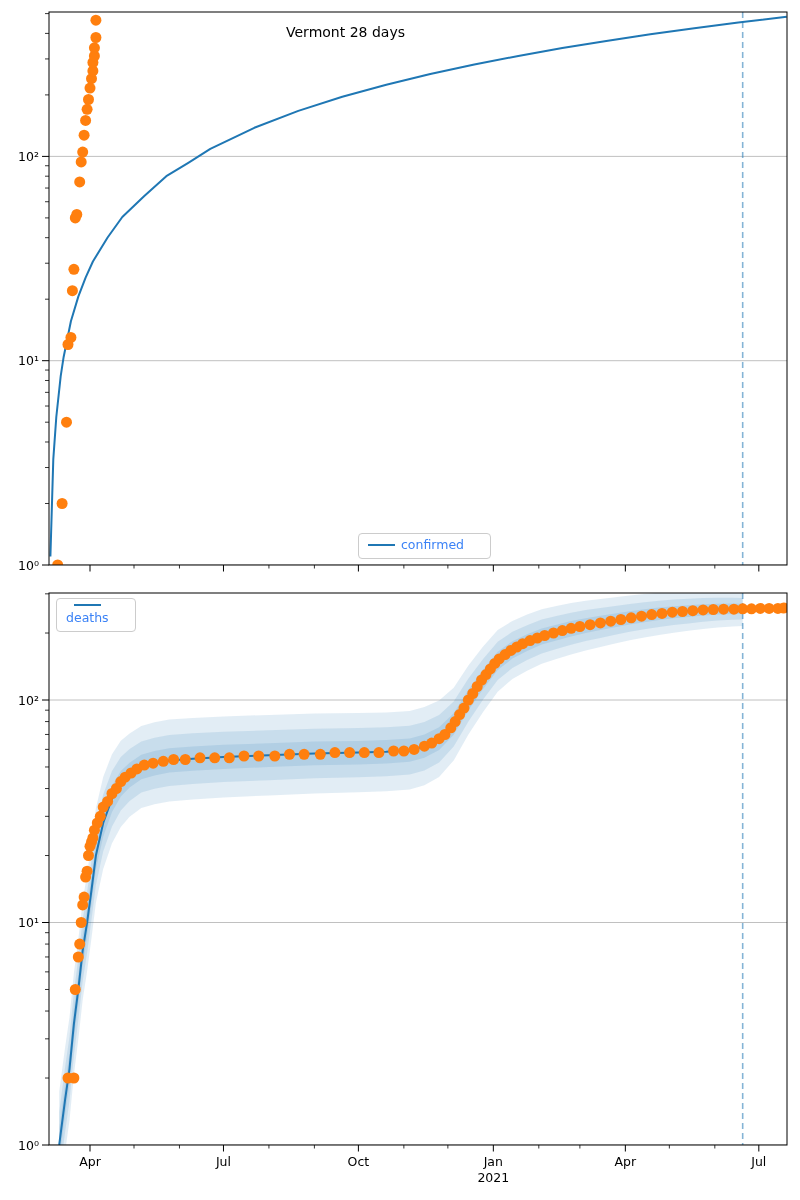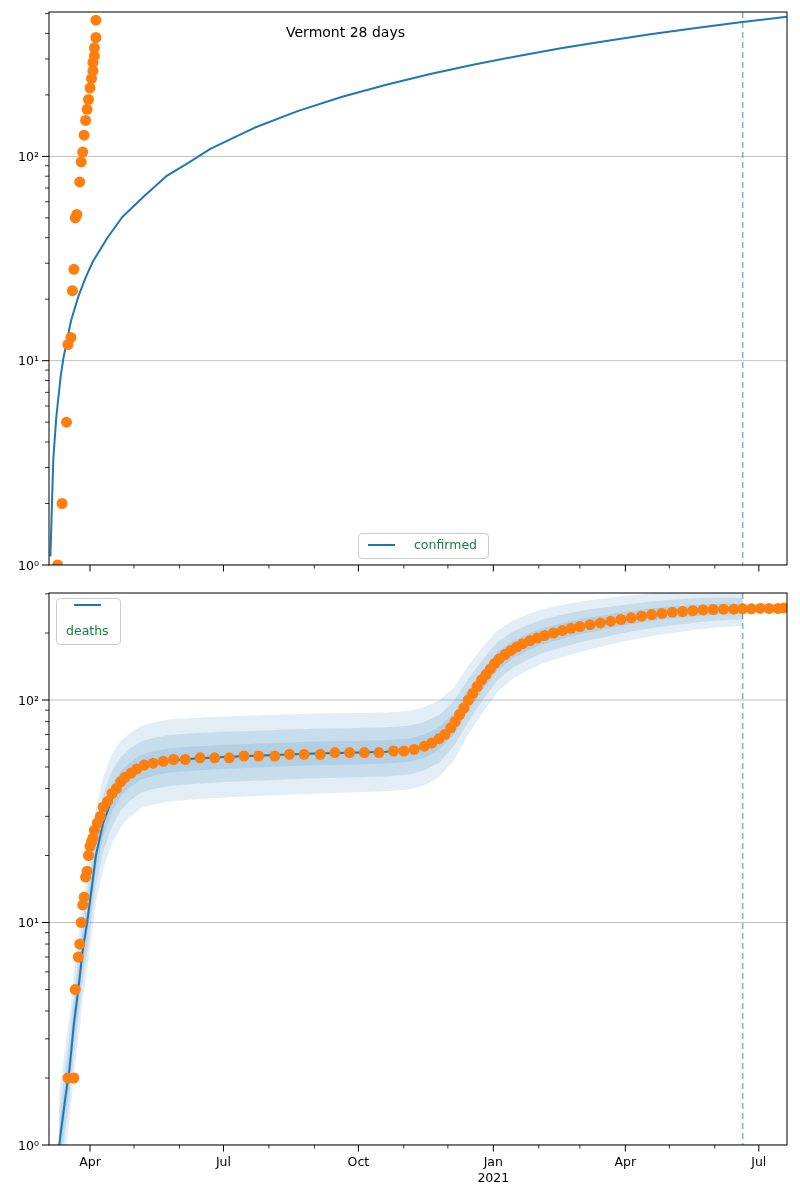--- a/index.html
+++ b/index.html
@@ -1,23 +1,23 @@
 <!DOCTYPE html>
 <html><head>
 <meta charset="utf-8">
 <style>
   html,body{margin:0;padding:0;background:#fff;}
   .fig{position:relative;width:800px;height:1200px;background:#ffffff;overflow:hidden;
        font-family:"DejaVu Sans", sans-serif;}
   svg{position:absolute;left:0;top:0;}
   .chart-title{position:absolute;left:49px;width:593px;top:24px;text-align:center;
        font-size:14px;color:#000;}
-  .legend{position:absolute;display:flex;align-items:center;gap:19px;
-       padding:5px 11px 6px 9px;border:1px solid #cccccc;border-radius:4px;
-       background:rgba(255,255,255,0.85);font-size:12.5px;color:#15803d;line-height:1;}
+  .legend{position:absolute;display:flex;align-items:center;gap:6px;
+       padding:5px 26px 6px 9px;border:1px solid #cccccc;border-radius:4px;
+       background:rgba(255,255,255,0.85);font-size:12.5px;color:#3b82f6;line-height:1;}
   .legend .sample{display:inline-block;width:27px;height:2px;background:#1f77b4;}
 </style>
 </head>
 <body>
 
 <div class="fig">
   <svg id="plot" width="800" height="1200">
       <g>
         <clipPath id="cp0">
           <rect x="49" y="12" width="738" height="553"></rect>

